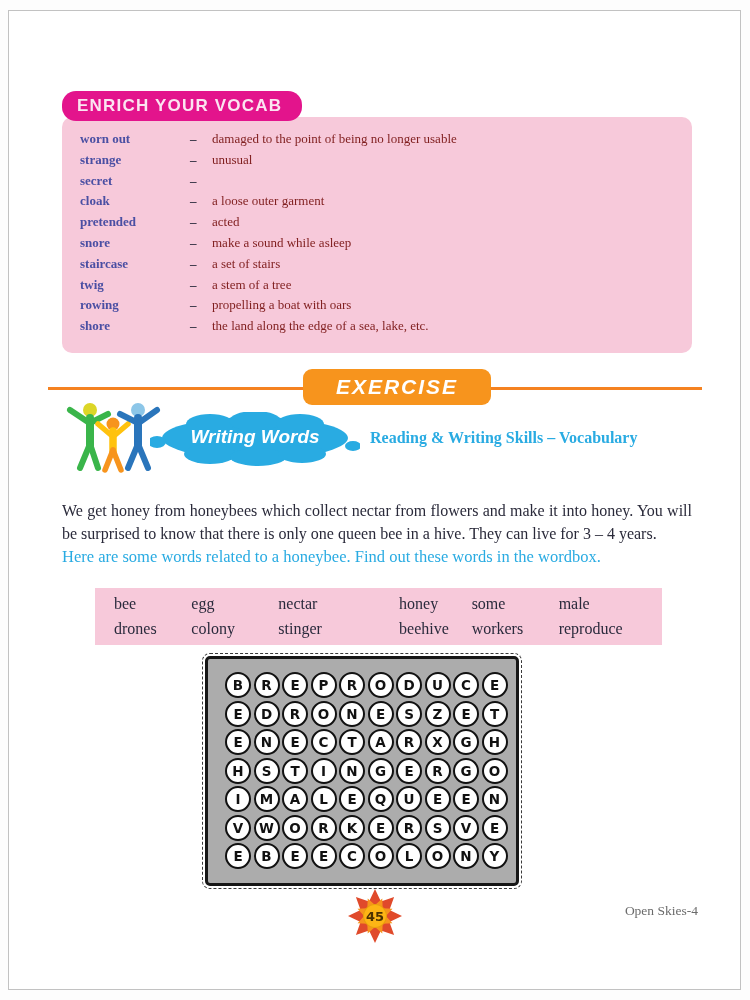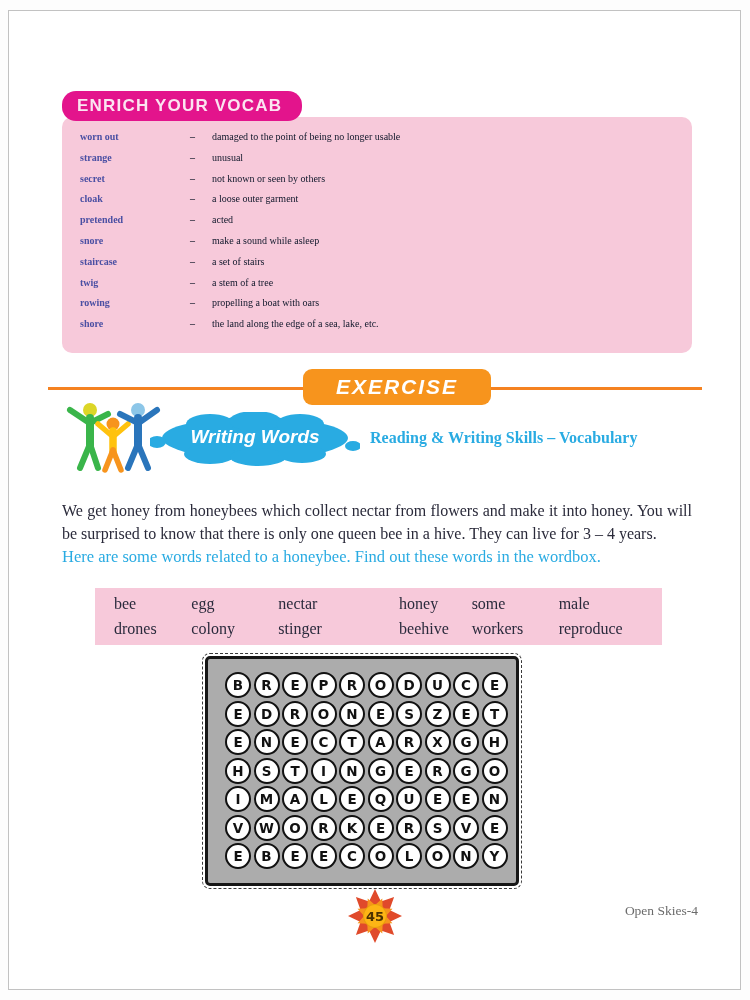--- a/index.html
+++ b/index.html
@@ -9,24 +9,24 @@
   .frame { position:absolute; left:8px; top:10px; width:733px; height:980px;
            border:1px solid #c2c2c2; background:#ffffff; }
 
   
   .vocab-title { position:absolute; left:62px; top:91px; z-index:2;
     background:#E3148C; color:#FBE4F1; border-radius:14px;
     font-family:"Liberation Sans", sans-serif; font-weight:bold; font-size:17px;
     letter-spacing:1.2px; padding:5px 20px 5px 15px; }
   .vocab-box { position:absolute; left:62px; top:117px; width:630px; height:236px;
     background:#F7C9DA; border-radius:10px; padding:14px 10px 0 18px; }
-  .vocab-row { display:flex; align-items:baseline; height:20.8px; font-size:10px; }
+  .vocab-row { display:flex; align-items:baseline; height:20.8px; font-size:13px; }
   .v-word { width:110px; font-weight:bold; color:#4A4FA3; }
   .v-dash { width:22px; color:#2B2B3C; font-weight:bold; }
-  .v-def  { color:#0f172a; }
+  .v-def  { color:#7f1d1d; }
 
   
   .ex-line { position:absolute; left:48px; top:387px; width:654px; height:2.5px; background:#F58220; }
   .ex-pill { position:absolute; left:303px; top:369px; width:188px; height:36px;
     background:#F7941D; border-radius:9px; display:flex; align-items:center; justify-content:center;
     color:#ffffff; font-family:"Liberation Sans", sans-serif; font-weight:bold; font-style:italic;
     font-size:21px; letter-spacing:2px; }
 
   
   .people-icon { position:absolute; left:58px; top:400px; }
@@ -85,21 +85,20 @@
         <span class="v-def">damaged to the point of being no longer usable</span>
       </div>
       <div class="vocab-row">
         <span class="v-word">strange</span>
         <span class="v-dash">–</span>
         <span class="v-def">unusual</span>
       </div>
       <div class="vocab-row">
         <span class="v-word">secret</span>
         <span class="v-dash">–</span>
-        <span class="v-def">not known or seen by others</span>
       </div>
       <div class="vocab-row">
         <span class="v-word">cloak</span>
         <span class="v-dash">–</span>
         <span class="v-def">a loose outer garment</span>
       </div>
       <div class="vocab-row">
         <span class="v-word">pretended</span>
         <span class="v-dash">–</span>
         <span class="v-def">acted</span>

